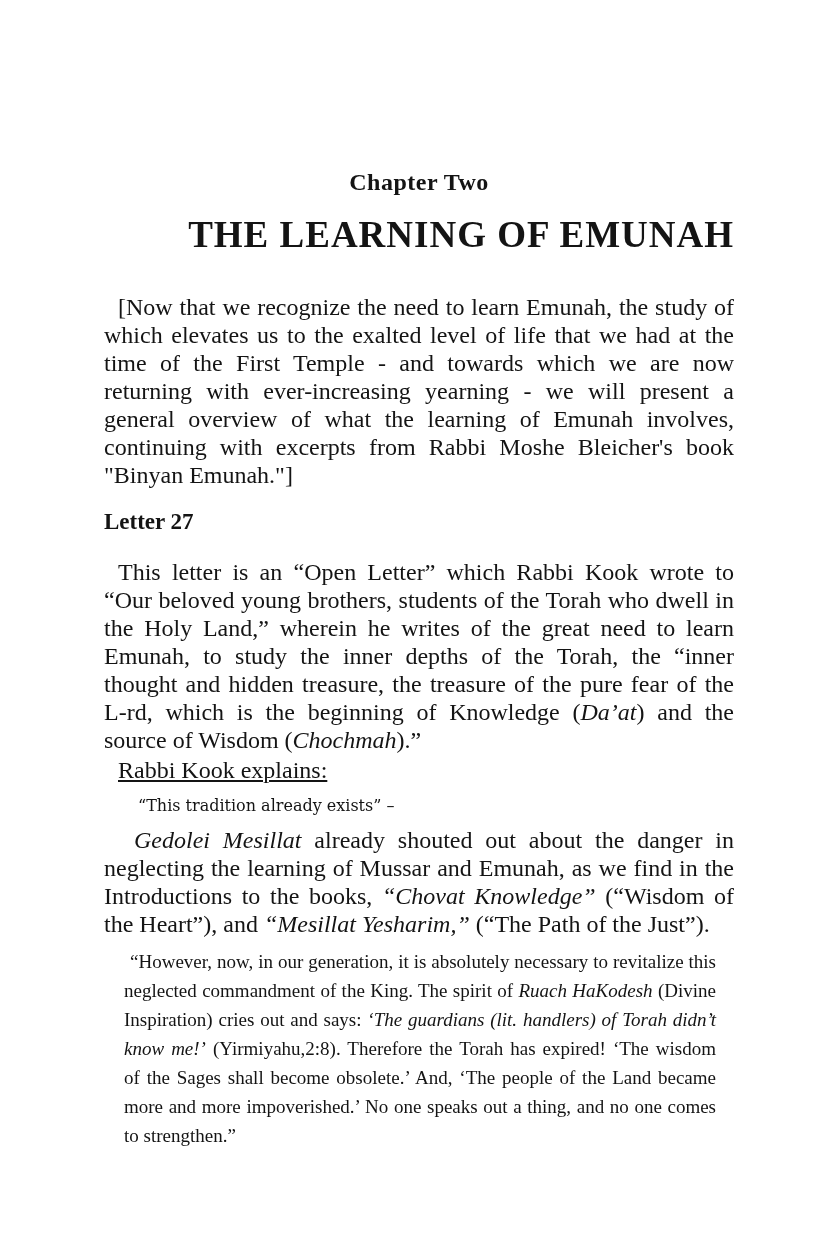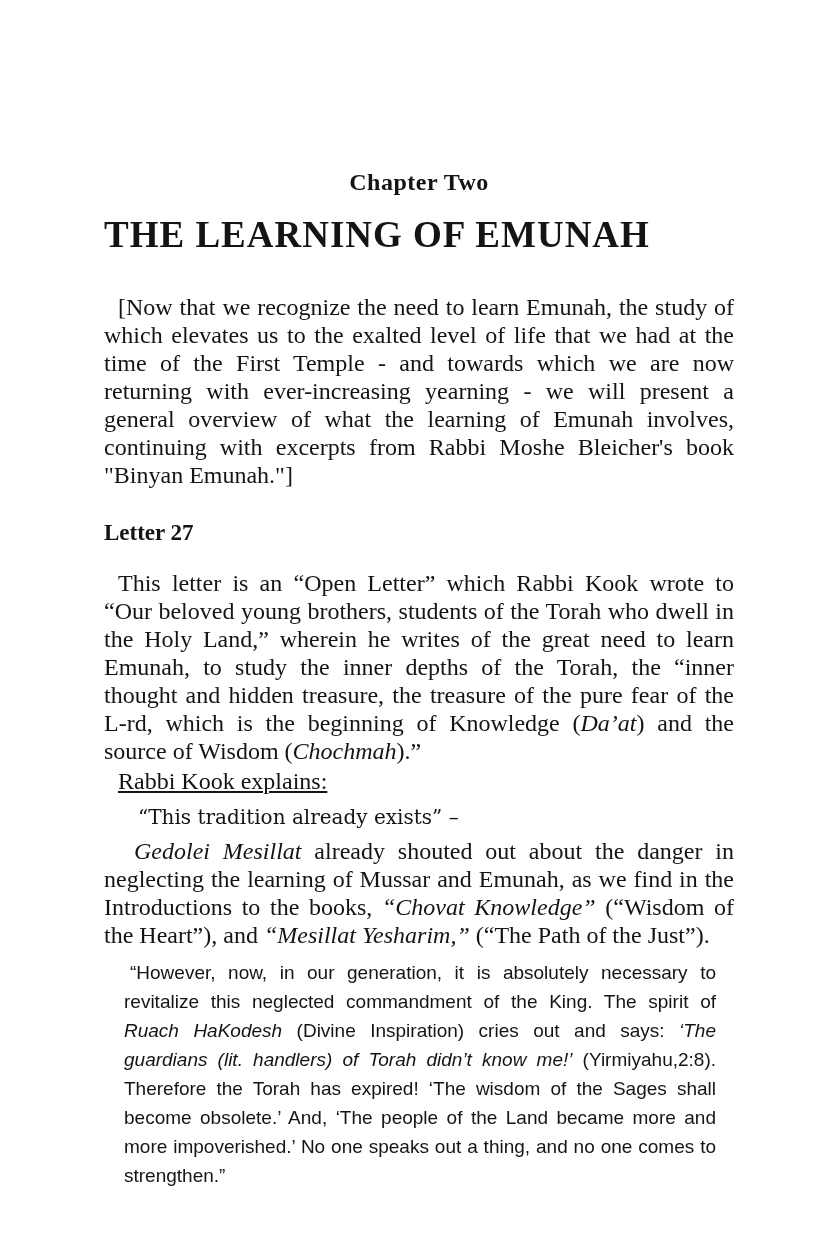--- a/index.html
+++ b/index.html
@@ -24,64 +24,64 @@
   .kicker {
     text-align: center;
     font-weight: bold;
     font-size: 24px;
     line-height: 29px;
     letter-spacing: 0.5px;
     font-family: "Liberation Serif", serif;
   }
   .title {
     margin: 16px 0 0 0;
-    text-align: left;
+    text-align: right;
     font-weight: bold;
     font-size: 37px;
     line-height: 44px;
     letter-spacing: 1px;
     font-family: "Liberation Serif", serif;
   }
   p, blockquote, h2 {
     margin: 0;
     padding: 0;
   }
   .body {
     font-size: 24px;
     line-height: 28px;
     text-align: justify;
     font-family: "Liberation Serif", serif;
   }
   .indent       { text-indent: 14px; }
   .indent-deep  { text-indent: 30px; }
   .intro        { margin-top: 36px; }
   .section-heading {
-    margin-top: 30px;
+    margin-top: 19px;
     font-size: 23px;
     line-height: 28px;
     font-weight: bold;
     font-family: "Liberation Serif", serif;
   }
   .p-open-letter   { margin-top: 22px; }
   .p-explains      { margin-top: 2px; text-decoration: underline; }
   .quote-line {
     margin-top: 7px;
-    font-size: 20px;
+    font-size: 16px;
     line-height: 30px;
     font-family: "DejaVu Serif", serif;
     text-indent: 34px;
   }
   .p-gedolei       { margin-top: 5px; }
   .blockquote {
     margin: 9px 18px 0 20px;
     font-size: 19px;
     line-height: 29px;
     text-align: justify;
     text-indent: 6px;
-    font-family: Liberation Sans, sans-serif;
+    font-family: Liberation Serif, serif;
   }
   i { font-style: italic; }
 </style>
 </head>
 <body>
 
 <div class="page">
 
   <div class="kicker">Chapter Two</div>
 

